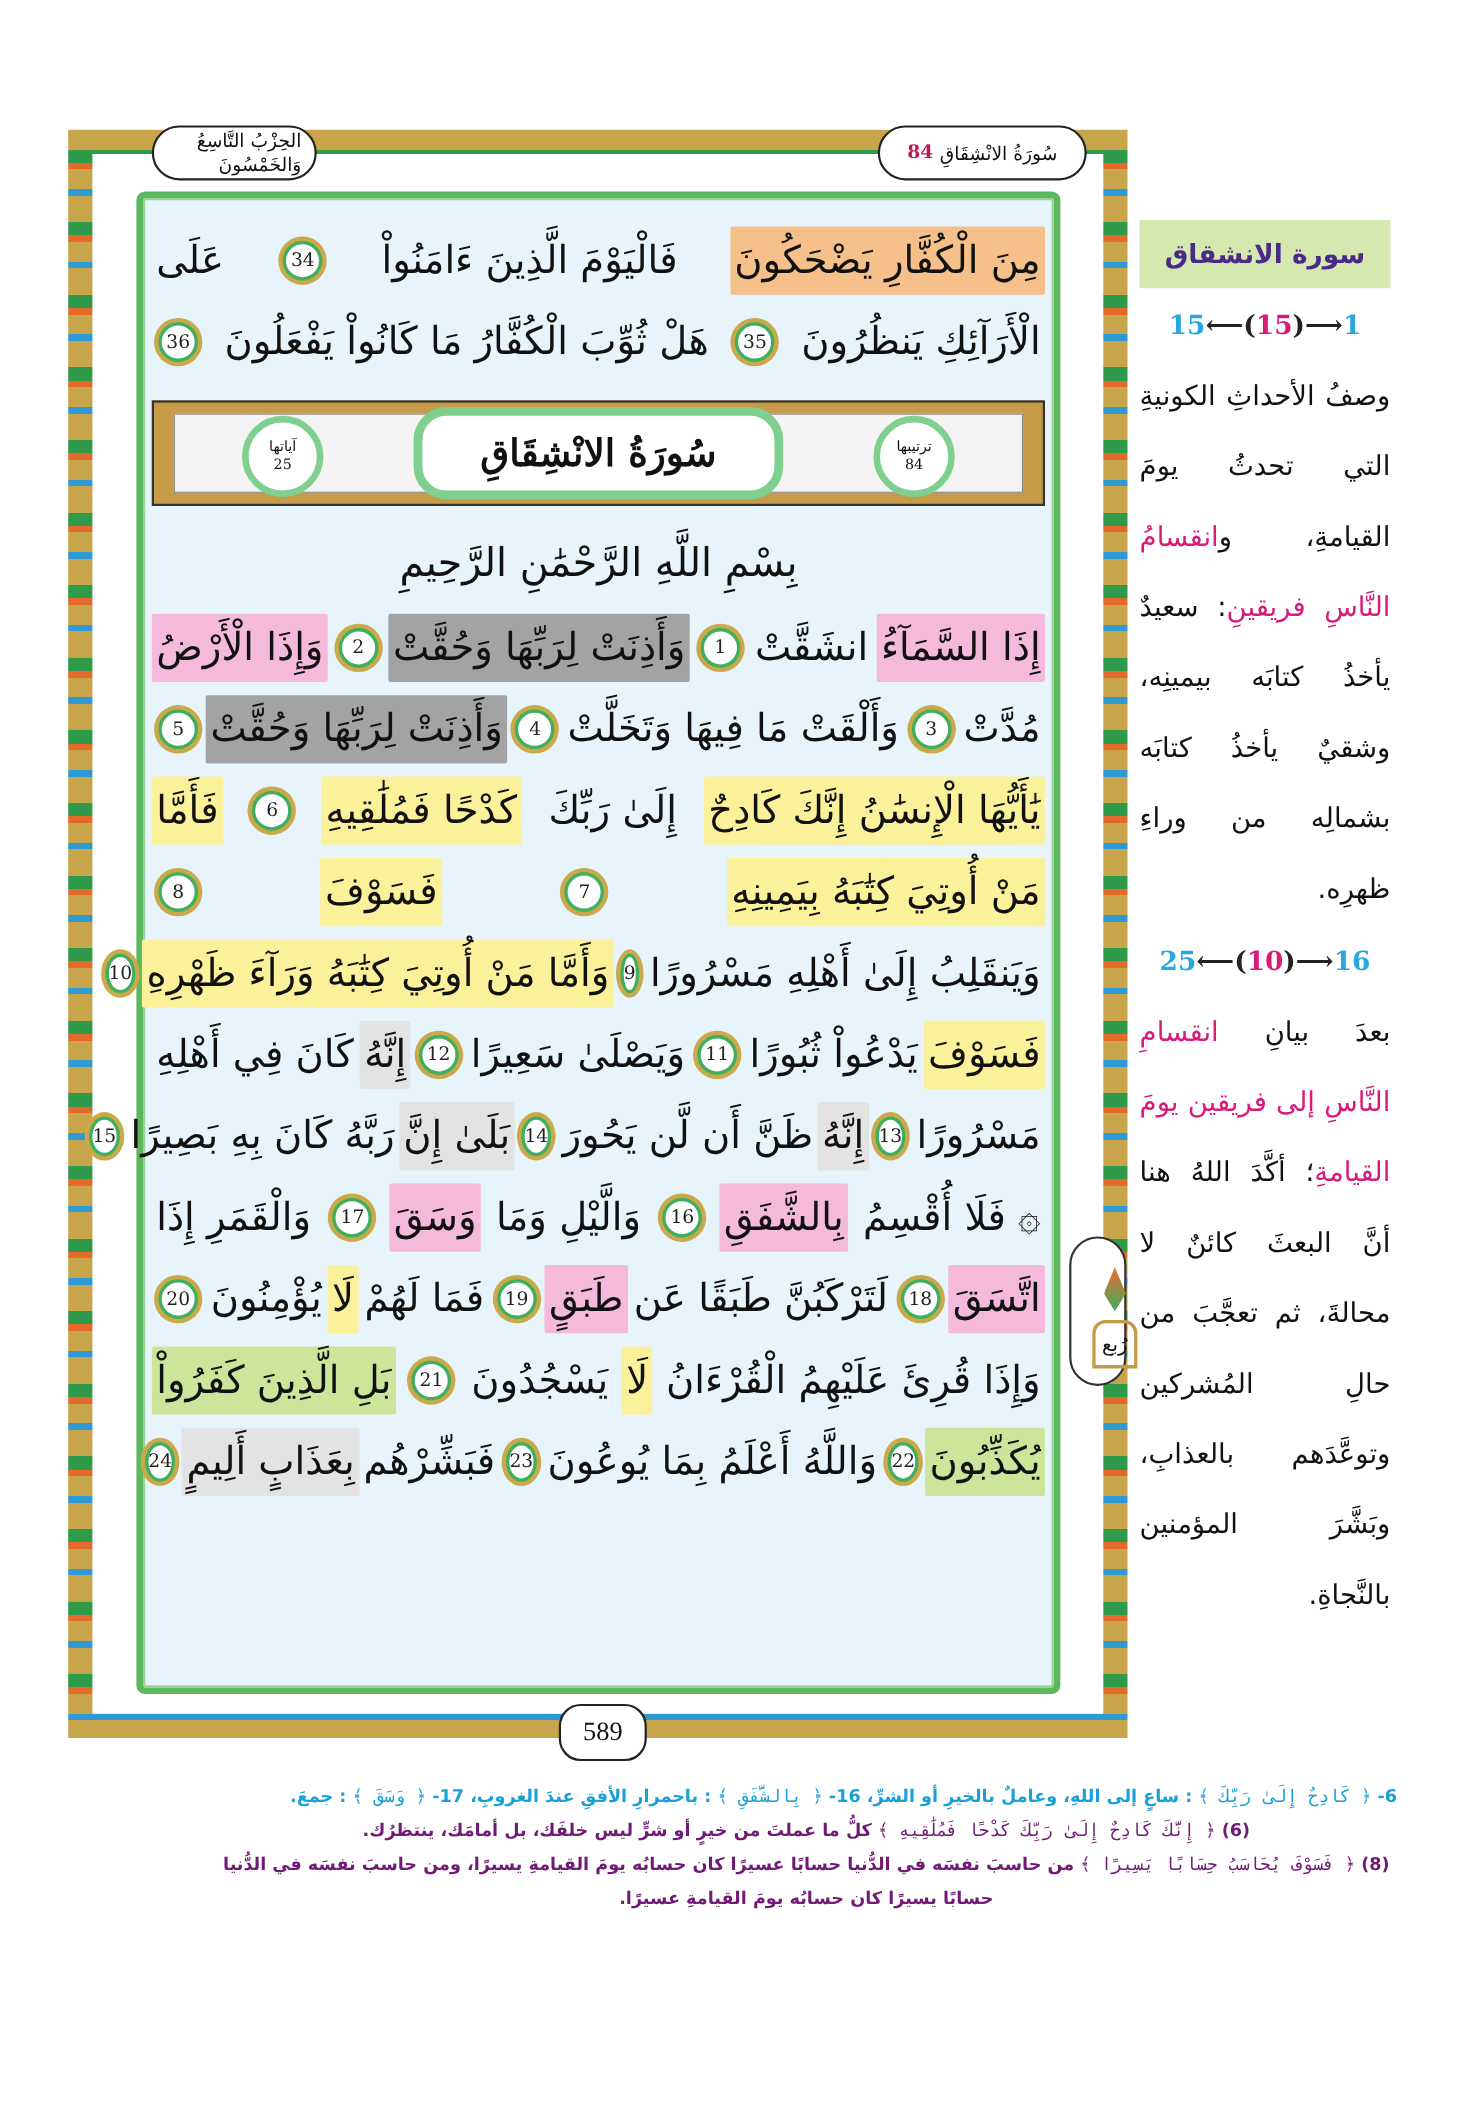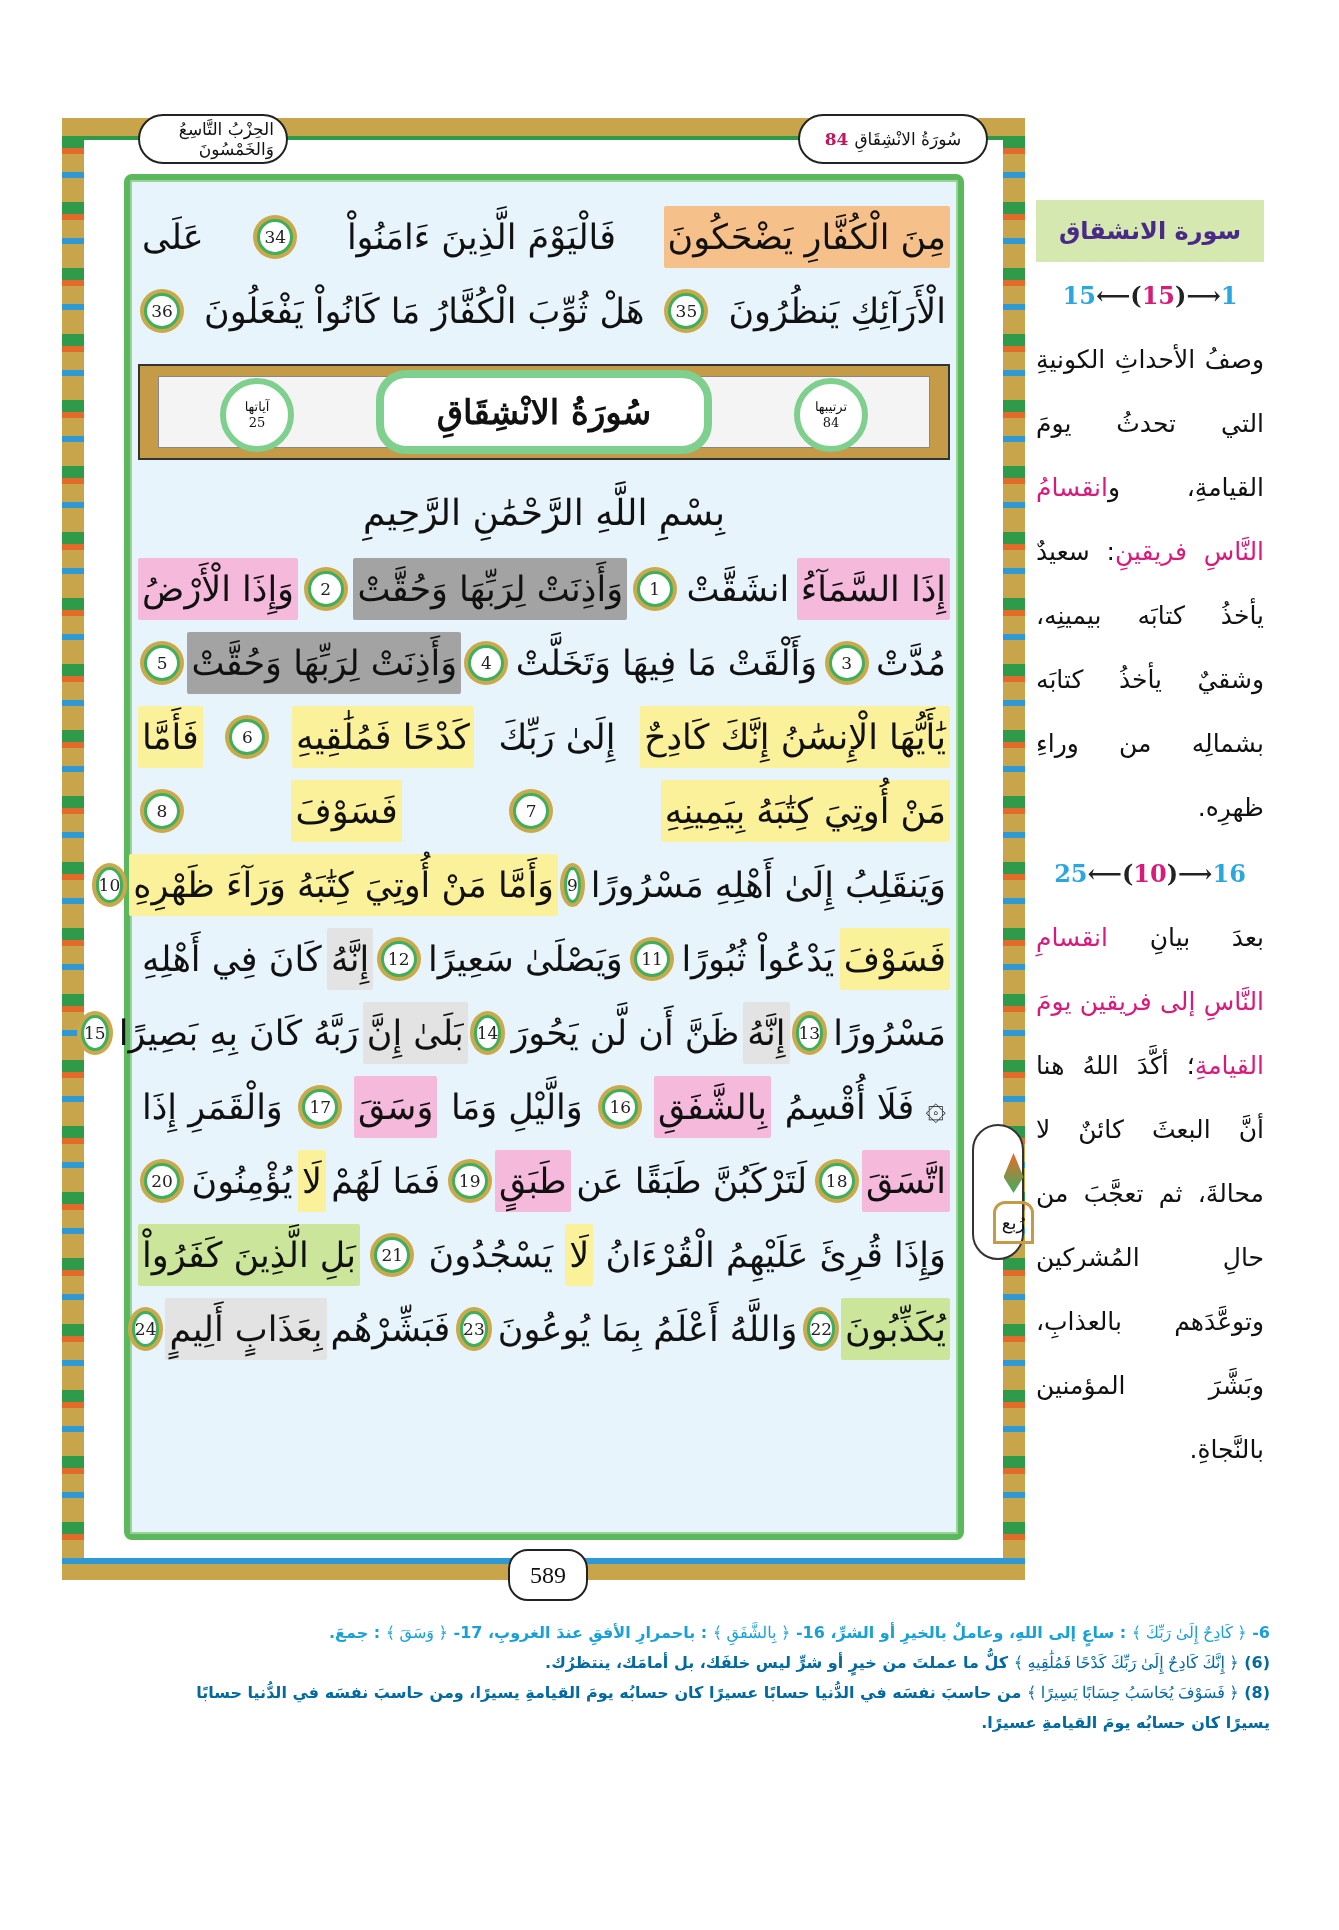--- a/index.html
+++ b/index.html
@@ -57,22 +57,22 @@
            font-family:"DejaVu Serif", serif; font-size:24px; font-weight:bold; }
   .range .end { color:#2aa7de; }
   .range .cnt { color:#d81b7a; }
   .range .arr { color:#222; }
   .side p { margin:0; font-size:25px; line-height:64px; text-align:justify; text-align-last:justify; color:#111; }
   .side .pk { color:#d81b7a; }
   
   .notes { position:absolute; left:196px; top:1618px; width:1074px; direction:rtl; font-family:"DejaVu Sans", sans-serif;
            font-size:16px; font-weight:bold; line-height:30px; }
   .note-blue { color:#1aa0d8; }
-  .note-pink { color:#0369a1; }
-  .note-q { font-weight:normal; font-family:Liberation Sans, sans-serif; }
+  .note-pink { color:#701a75;text-align:center; }
+  .note-q { font-weight:normal; font-family:Liberation Mono, monospace; }
 </style>
 </head>
 <body>
 
 <div class="frame-v"></div>
 <div class="frame-inner-mask"></div>
 
 <div class="header-pill" style="left:138px; width:150px;">
   <span>الحِزْبُ التَّاسِعُ وَالخَمْسُونَ</span>
 </div>

